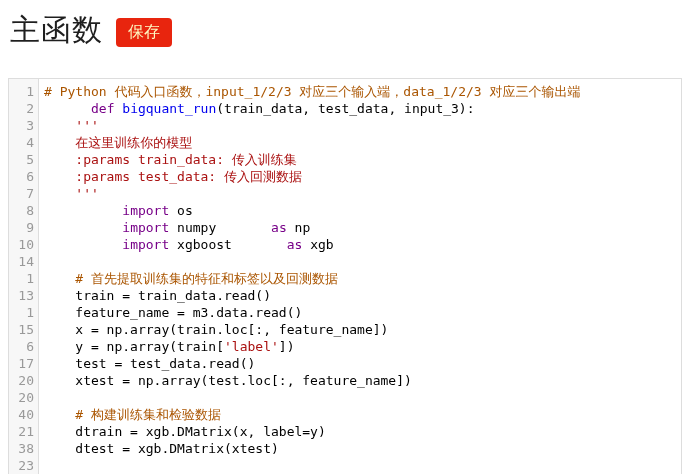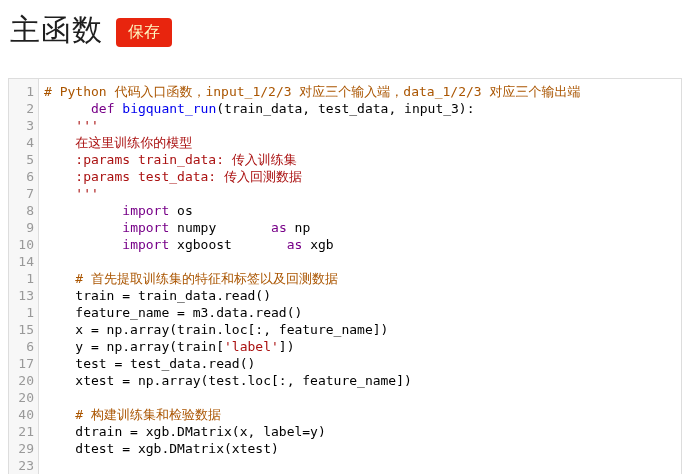--- a/index.html
+++ b/index.html
@@ -82,17 +82,17 @@
       <div class="ln">1</div>
       <div class="ln">13</div>
       <div class="ln">1</div>
       <div class="ln">15</div>
       <div class="ln">6</div>
       <div class="ln">17</div>
       <div class="ln">20</div>
       <div class="ln">20</div>
       <div class="ln">40</div>
       <div class="ln">21</div>
-      <div class="ln">29</div>
+      <div class="ln">38</div>
       <div class="ln">23</div>
     </div>
   <div class="code" id="code"><div class="cl"><span class="tok-com"># Python 代码入口函数，input_1/2/3 对应三个输入端，data_1/2/3 对应三个输出端</span></div><div class="cl"><span class="tok-kw">def</span><span class="tok-plain"> </span><span class="tok-def">bigquant_run</span><span class="tok-plain">(train_data, test_data, input_3):</span></div><div class="cl"><span class="tok-str">    '''</span></div><div class="cl"><span class="tok-str">    在这里训练你的模型</span></div><div class="cl"><span class="tok-str">    :params train_data: 传入训练集</span></div><div class="cl"><span class="tok-str">    :params test_data: 传入回测数据</span></div><div class="cl"><span class="tok-str">    '''</span></div><div class="cl"><span class="tok-plain">    </span><span class="tok-kw">import</span><span class="tok-plain"> os</span></div><div class="cl"><span class="tok-plain">    </span><span class="tok-kw">import</span><span class="tok-plain"> numpy </span><span class="tok-kw">as</span><span class="tok-plain"> np</span></div><div class="cl"><span class="tok-plain">    </span><span class="tok-kw">import</span><span class="tok-plain"> xgboost </span><span class="tok-kw">as</span><span class="tok-plain"> xgb</span></div><div class="cl"></div><div class="cl"><span class="tok-plain">    </span><span class="tok-com"># 首先提取训练集的特征和标签以及回测数据</span></div><div class="cl"><span class="tok-plain">    train = train_data.read()</span></div><div class="cl"><span class="tok-plain">    feature_name = m3.data.read()</span></div><div class="cl"><span class="tok-plain">    x = np.array(train.loc[:, feature_name])</span></div><div class="cl"><span class="tok-plain">    y = np.array(train[</span><span class="tok-str">'label'</span><span class="tok-plain">])</span></div><div class="cl"><span class="tok-plain">    test = test_data.read()</span></div><div class="cl"><span class="tok-plain">    xtest = np.array(test.loc[:, feature_name])</span></div><div class="cl"></div><div class="cl"><span class="tok-plain">    </span><span class="tok-com"># 构建训练集和检验数据</span></div><div class="cl"><span class="tok-plain">    dtrain = xgb.DMatrix(x, label=y)</span></div><div class="cl"><span class="tok-plain">    dtest = xgb.DMatrix(xtest)</span></div><div class="cl"></div></div>
 </div>
 
 </body></html>

